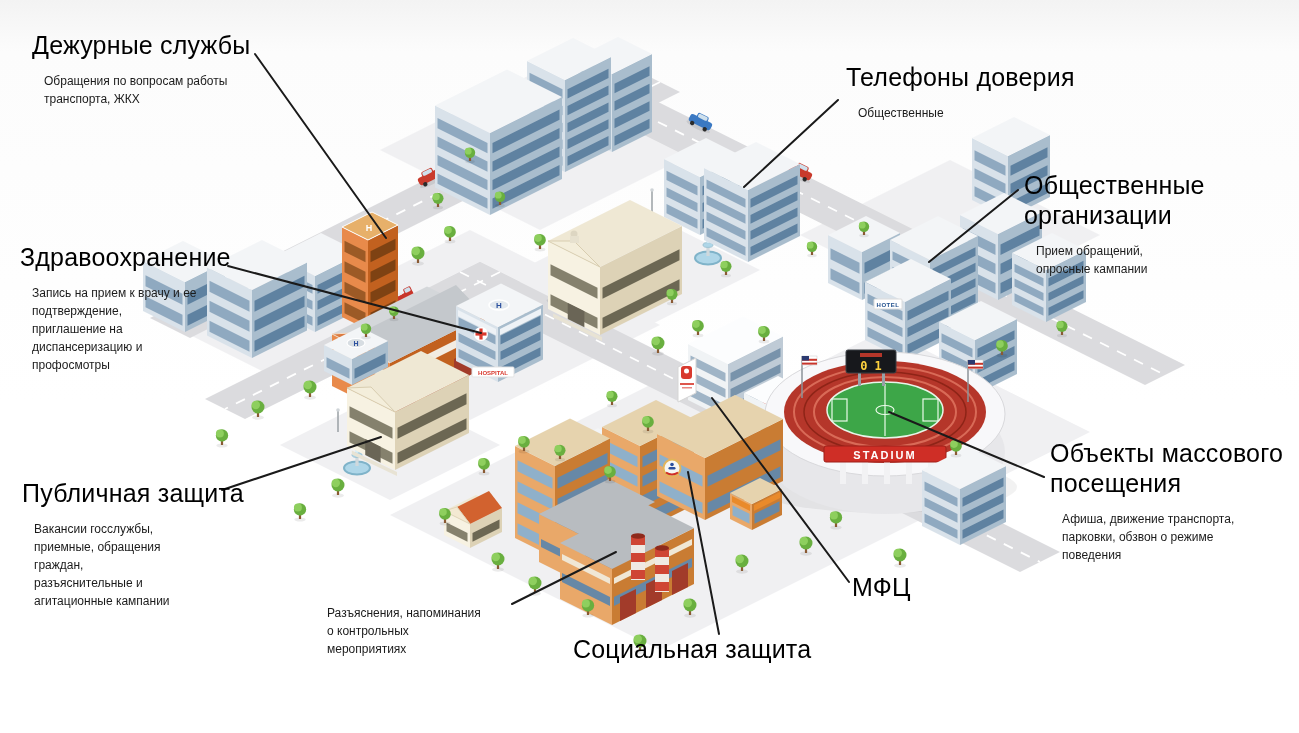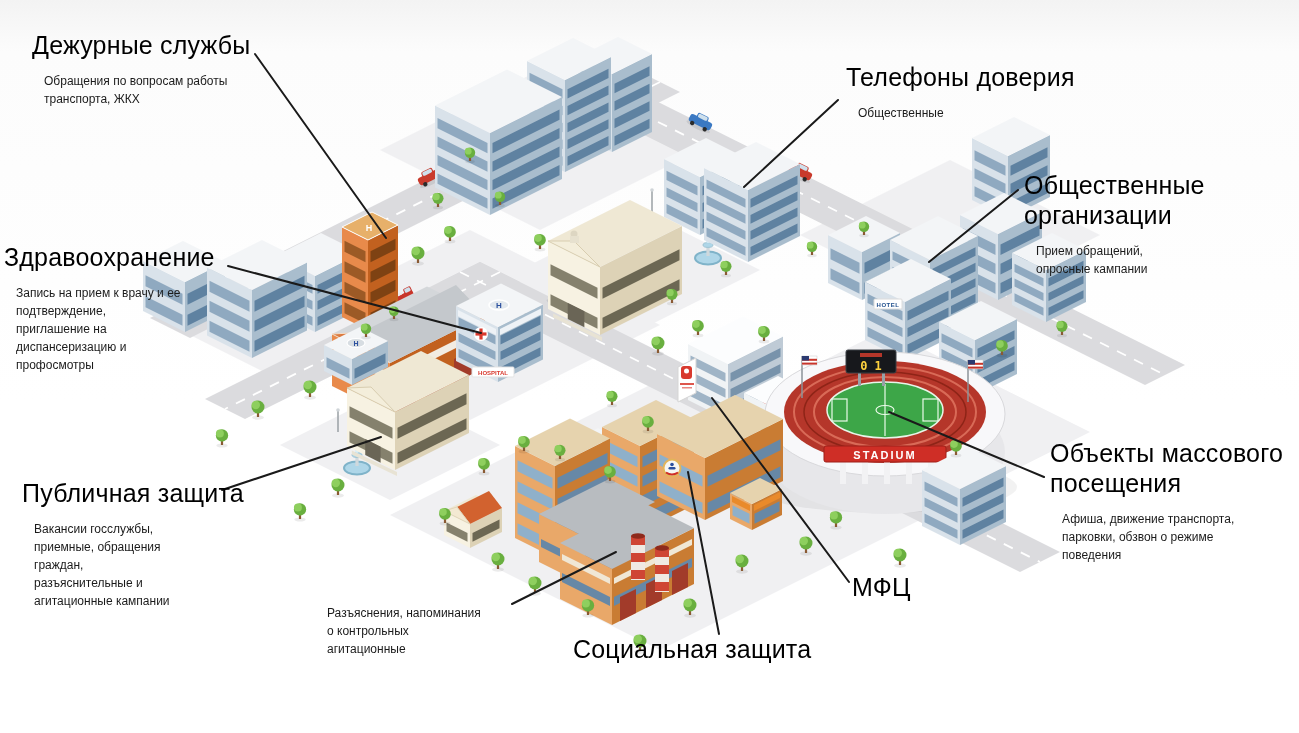--- a/index.html
+++ b/index.html
@@ -840,42 +840,42 @@
     <p>Общественные</p>
   </div>
 
   <div class="label" style="left:1024px;top:170px;width:210px">
     <h2>Общественные
 организации</h2>
     <p>Прием обращений,
 опросные кампании</p>
   </div>
 
-  <div class="label" style="left:4px;top:242px;width:240px">
+  <div class="label" style="left:20px;top:242px;width:240px">
     <h2>Здравоохранение</h2>
     <p>Запись на прием к врачу и ее
 подтверждение,
 приглашение на
 диспансеризацию и
 профосмотры</p>
   </div>
 
   <div class="label" style="left:22px;top:478px;width:240px">
     <h2>Публичная защита</h2>
     <p>Вакансии госслужбы,
 приемные, обращения
 граждан,
 разъяснительные и
 агитационные кампании</p>
   </div>
 
   <div class="label" style="left:315px;top:592px;width:250px">
     <p>Разъяснения, напоминания
 о контрольных
-агитационные</p>
+мероприятиях</p>
   </div>
 
   <div class="label social" style="left:573px;top:634px;width:360px">
     <h2>Социальная защита</h2>
   </div>
 
   <div class="label" style="left:852px;top:572px;width:250px">
     <h2>МФЦ</h2>
   </div>
 

